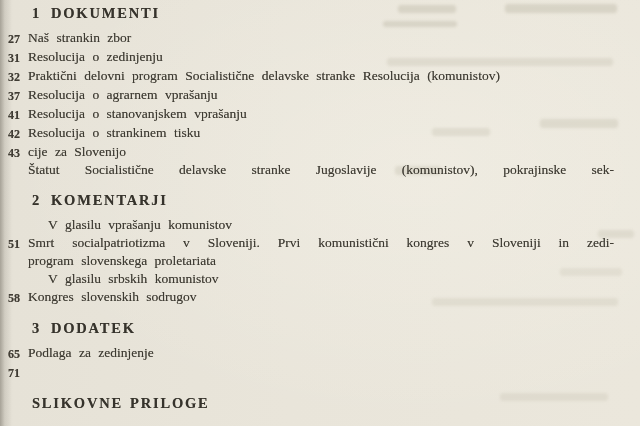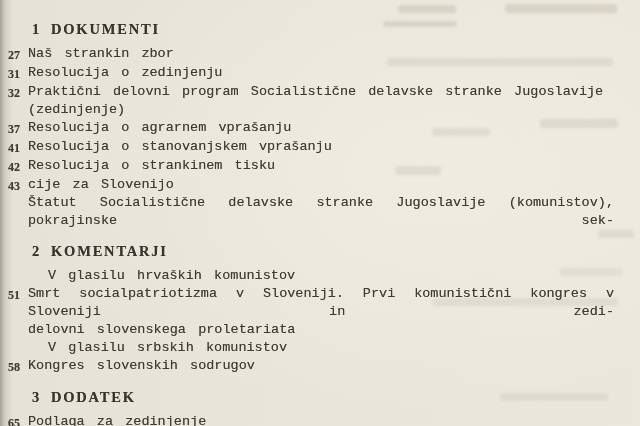--- a/index.html
+++ b/index.html
@@ -33,32 +33,32 @@
     word-spacing: 0.30em;
     text-shadow: 0 0 0.5px rgba(62,58,48,0.55);
   }
   .heading {
     padding-left: 32px;
     margin: 12px 0 7px 0;
     font-weight: bold; font-size: 14.5px; line-height: 18px;
     letter-spacing: 1.8px; word-spacing: 0.12em;
     color: #36332c;
   }
-  .heading:first-child { margin-top: 16px; }
+  .heading:first-child { margin-top: 0; }
   .heading .num { display: inline-block; min-width: 9px; margin-right: 10px; letter-spacing: 0; }
   .entry {
     display: grid; grid-template-columns: 20px 1fr; column-gap: 8px;
   }
   .entry .pg {
     text-align: right; font-weight: bold; font-size: 12px; line-height: 18px;
     word-spacing: normal; letter-spacing: 0; color: #403c34; padding-top: 1px;
   }
   .entry .txt { min-width: 0; }
   .entry.indent .txt { padding-left: 20px; }
-  .line { white-space: normal; font-family: Liberation Mono, monospace; }
+  .line { white-space: normal; }
   .line.fill { text-align: justify; text-align-last: justify; }
 </style>
 </head>
 <body>
 
 <div class="page">
 
   <div class="bleed" style="left:398px; top:5px;  width:58px;  height:8px;"></div>
   <div class="bleed" style="left:383px; top:21px; width:74px;  height:6px;"></div>
   <div class="bleed" style="left:505px; top:4px;  width:112px; height:9px;"></div>
@@ -81,21 +81,21 @@
       </div>
       <div class="entry">
         <span class="pg">31</span>
         <div class="txt">
           <div class="line">Resolucija o zedinjenju</div>
         </div>
       </div>
       <div class="entry">
         <span class="pg">32</span>
         <div class="txt">
-          <div class="line">Praktični delovni program Socialistične delavske stranke Jugoslavije (zedinjenje)</div>
+          <div class="line">Praktični delovni program Socialistične delavske stranke Resolucija (komunistov)</div>
         </div>
       </div>
       <div class="entry">
         <span class="pg">37</span>
         <div class="txt">
           <div class="line">Resolucija o agrarnem vprašanju</div>
         </div>
       </div>
       <div class="entry">
         <span class="pg">41</span>
@@ -113,28 +113,28 @@
         <span class="pg">43</span>
         <div class="txt">
           <div class="line">cije za Slovenijo</div>
           <div class="line fill">Štatut Socialistične delavske stranke Jugoslavije (komunistov), pokrajinske sek-</div>
         </div>
       </div>
       <div class="heading"><span class="num">2</span><span class="title">KOMENTARJI</span></div>
       <div class="entry indent">
         <span class="pg"></span>
         <div class="txt">
-          <div class="line">V glasilu hrvaških komunistov</div>
+          <div class="line">V glasilu vprašanju komunistov</div>
         </div>
       </div>
       <div class="entry">
         <span class="pg">51</span>
         <div class="txt">
           <div class="line fill">Smrt socialpatriotizma v Sloveniji. Prvi komunistični kongres v Sloveniji in zedi-</div>
-          <div class="line">delovni slovenskega proletariata</div>
+          <div class="line">program slovenskega proletariata</div>
         </div>
       </div>
       <div class="entry indent">
         <span class="pg"></span>
         <div class="txt">
           <div class="line">V glasilu srbskih komunistov</div>
         </div>
       </div>
       <div class="entry">
         <span class="pg">58</span>
@@ -145,20 +145,19 @@
       <div class="heading"><span class="num">3</span><span class="title">DODATEK</span></div>
       <div class="entry">
         <span class="pg">65</span>
         <div class="txt">
           <div class="line">Podlaga za zedinjenje</div>
         </div>
       </div>
       <div class="entry">
         <span class="pg">71</span>
         <div class="txt">
-          <div class="line">stranke</div>
         </div>
       </div>
       <div class="heading"><span class="title">SLIKOVNE PRILOGE</span></div>
     </div>
 
   <div class="edge-shadow"></div>
 </div>
 
 </body></html>

